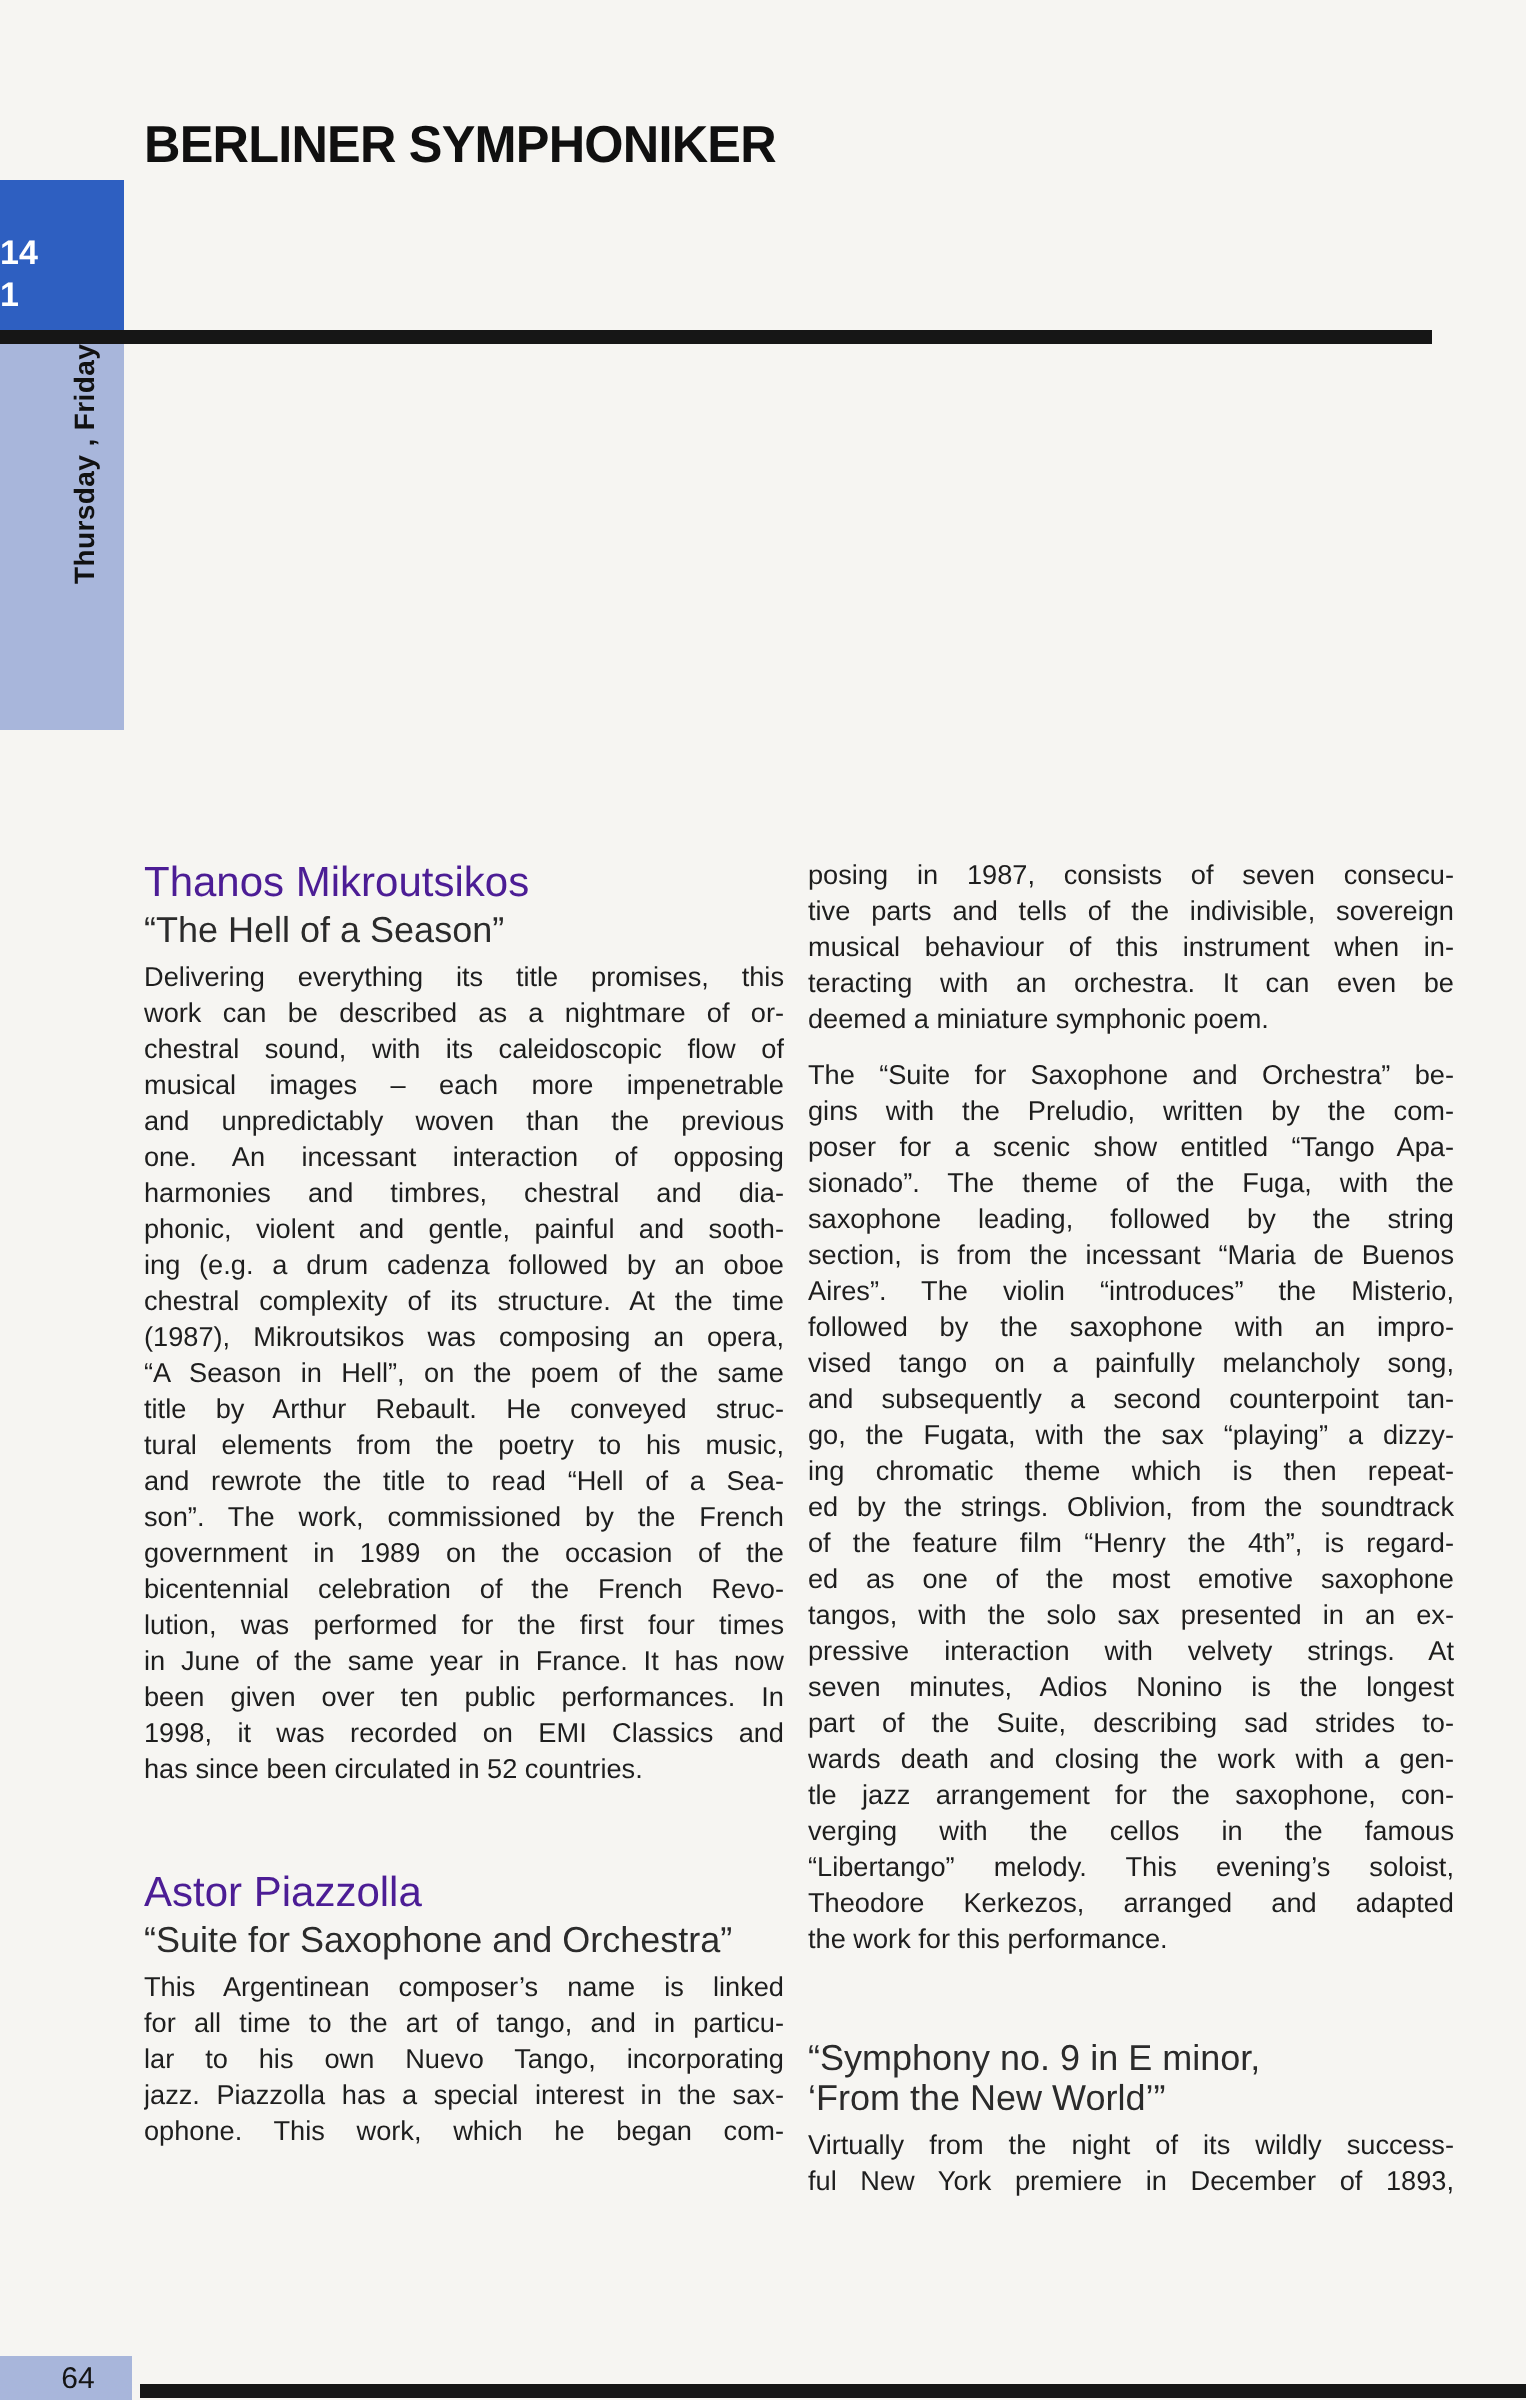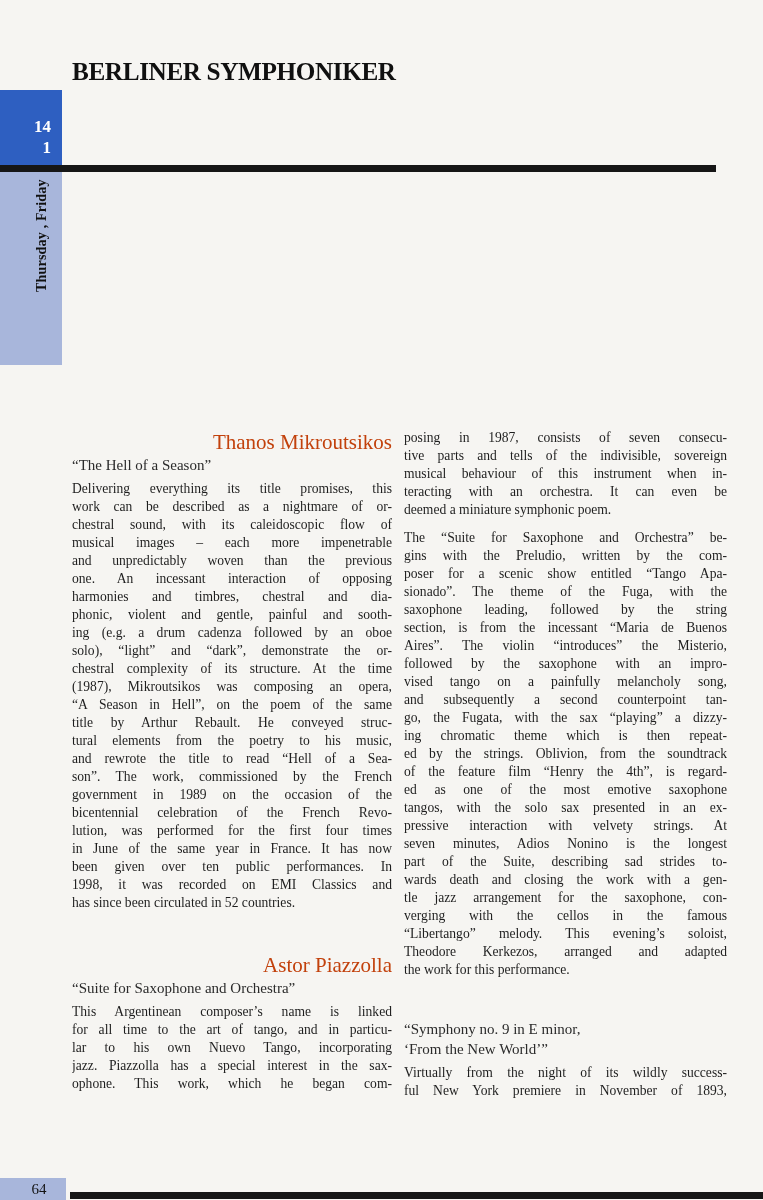--- a/index.html
+++ b/index.html
@@ -9,35 +9,35 @@
     --page-bg:#f6f5f2;
     --text:#1e1e1e;
   }
   html,body{margin:0;padding:0;}
   body{background:#e9e8e5;}
   .page{
     position:relative;
     width:763px;height:1200px;
     background:var(--page-bg);
     overflow:hidden;
-    font-family:Liberation Serif, serif;
+    font-family:Liberation Sans, sans-serif;
     color:var(--text);
   }
   .page-title{
     position:absolute;left:72px;top:57px;
     font-size:26px;font-weight:700;color:#101010;
     letter-spacing:-0.4px;
     transform:scaleX(0.97);transform-origin:left center;
     white-space:nowrap;
   }
   .date-badge{
     position:absolute;left:0;top:90px;width:62px;height:78px;
     background:var(--dark-blue);
     color:#ffffff;font-weight:700;font-size:17px;line-height:21px;
-    text-align:right;box-sizing:border-box;padding:26px 11px 0 0;
+    box-sizing:border-box;padding:26px 11px 0 0;
   }
   .top-rule{
     position:absolute;left:0;top:165px;width:716px;height:7px;
     background:var(--bar-black);
   }
   .weekday-box{
     position:absolute;left:0;top:172px;width:62px;height:193px;
     background:var(--light-blue);
   }
   .weekday-label{
@@ -47,25 +47,25 @@
     font-weight:700;font-size:14px;color:#111;
     letter-spacing:0.2px;
   }
   .column{
     position:absolute;top:429px;
   }
   .column.left{left:72px;width:320px;}
   .column.right{left:404px;width:323px;}
   .section + .section{margin-top:40px;}
   .composer{
-    font-size:21px;font-weight:400;color:#c2410c;
-    line-height:26px;white-space:nowrap;text-align:right;
+    font-size:21px;font-weight:400;color:#4c1d95;
+    line-height:26px;white-space:nowrap;
   }
   .work{
-    font-size:15px;font-weight:400;color:#2b2b2b;
+    font-size:18px;font-weight:400;color:#2b2b2b;
     line-height:20px;
   }
   .work + .para{margin-top:5px;}
   .para + .para{margin-top:10px;}
   .pline{
     font-size:13.6px;line-height:18px;height:18px;
     text-align:justify;text-align-last:justify;
     overflow:hidden;white-space:nowrap;
   }
   .pline.lastline{text-align-last:left;}
@@ -106,21 +106,20 @@
         <div class="para">
           <div class="pline">Delivering everything its title promises, this</div>
           <div class="pline">work can be described as a nightmare of or-</div>
           <div class="pline">chestral sound, with its caleidoscopic flow of</div>
           <div class="pline">musical images – each more impenetrable</div>
           <div class="pline">and unpredictably woven than the previous</div>
           <div class="pline">one. An incessant interaction of opposing</div>
           <div class="pline">harmonies and timbres, chestral and dia-</div>
           <div class="pline">phonic, violent and gentle, painful and sooth-</div>
           <div class="pline">ing (e.g. a drum cadenza followed by an oboe</div>
-          <div class="pline">solo), “light” and “dark”, demonstrate the or-</div>
           <div class="pline">chestral complexity of its structure. At the time</div>
           <div class="pline">(1987), Mikroutsikos was composing an opera,</div>
           <div class="pline">“A Season in Hell”, on the poem of the same</div>
           <div class="pline">title by Arthur Rebault. He conveyed struc-</div>
           <div class="pline">tural elements from the poetry to his music,</div>
           <div class="pline">and rewrote the title to read “Hell of a Sea-</div>
           <div class="pline">son”. The work, commissioned by the French</div>
           <div class="pline">government in 1989 on the occasion of the</div>
           <div class="pline">bicentennial celebration of the French Revo-</div>
           <div class="pline">lution, was performed for the first four times</div>
@@ -181,21 +180,21 @@
           <div class="pline lastline">the work for this performance.</div>
         </div>
       </div>
       <div class="section">
         <div class="work">
           <div class="work-line">“Symphony no. 9 in E minor,</div>
           <div class="work-line">‘From the New World’”</div>
         </div>
         <div class="para">
           <div class="pline">Virtually from the night of its wildly success-</div>
-          <div class="pline">ful New York premiere in November of 1893,</div>
+          <div class="pline">ful New York premiere in December of 1893,</div>
         </div>
       </div>
     </div>
 
   <div class="pagenum-box">
     <span>64</span>
   </div>
   <div class="bottom-rule"></div>
 
 </div>

